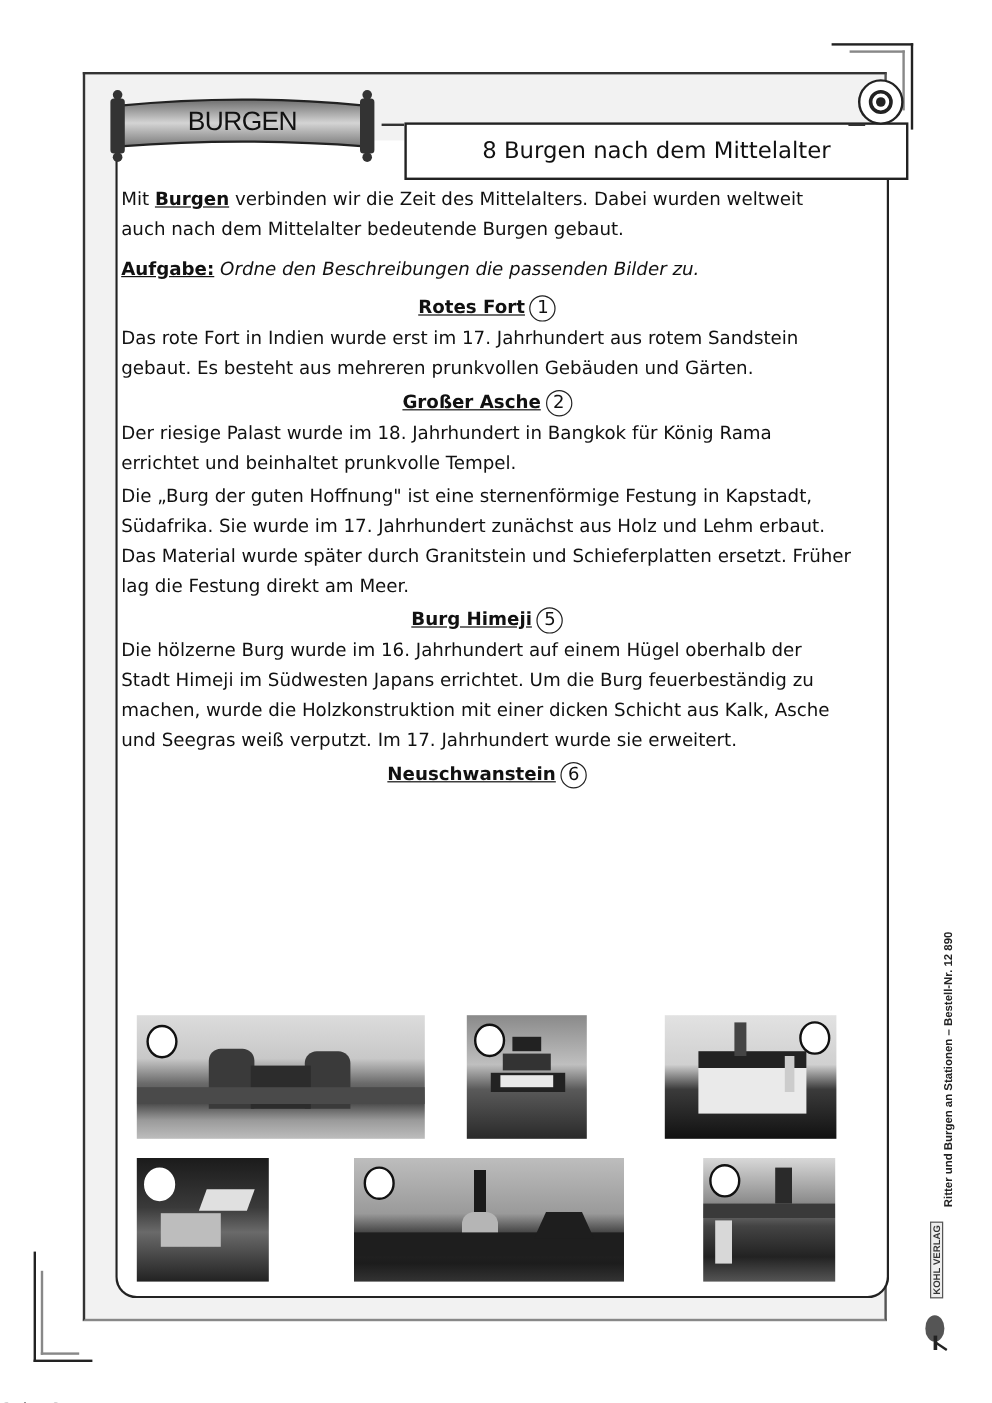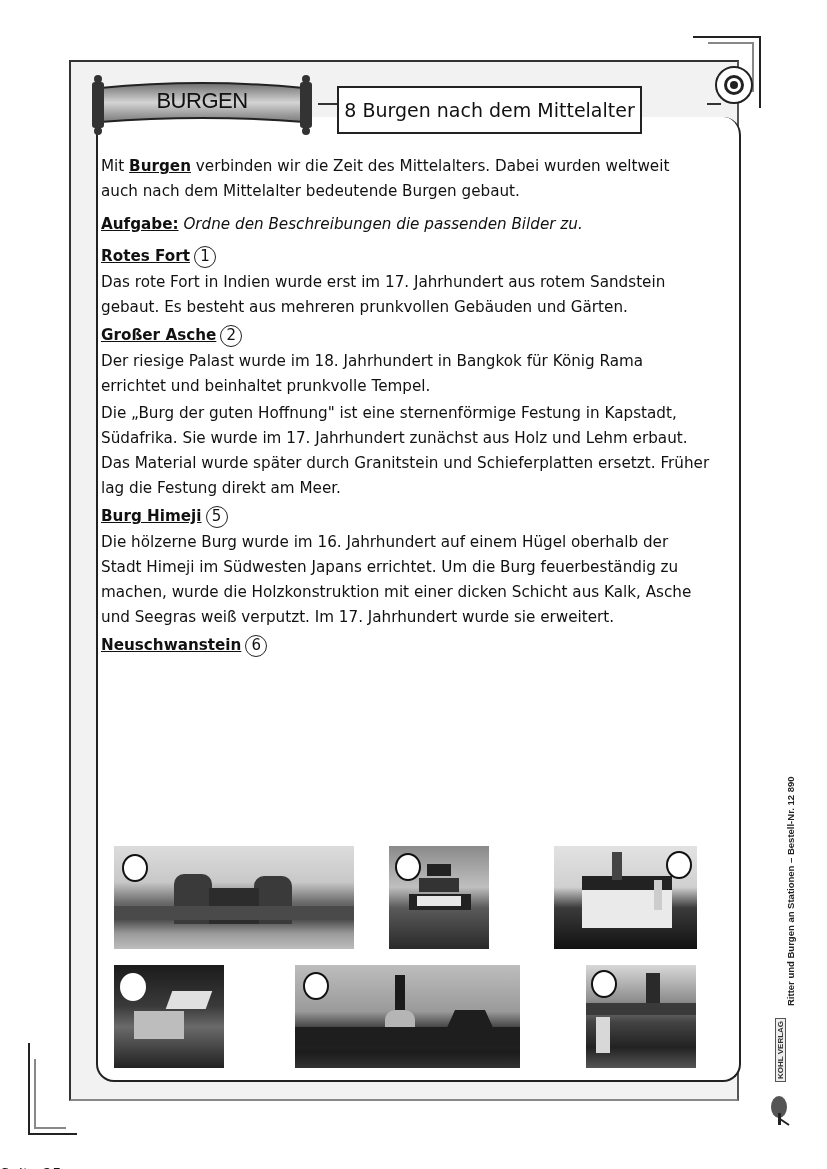--- a/index.html
+++ b/index.html
@@ -11,35 +11,35 @@
   .c-bl1 { left:28px; top:1043px; width:47px; height:90px; border-left:2px solid #222; border-bottom:2px solid #222; }
   .c-bl2 { left:34px; top:1059px; width:30px; height:68px; border-left:2px solid #888; border-bottom:2px solid #888; }
   .frame { position:absolute; left:69px; top:60px; width:670px; height:1041px;
            background:#f2f2f2; border:2px solid #333; border-bottom-color:#888; border-right-color:#555; box-sizing:border-box; }
   .inner { position:absolute; left:96px; top:117px; width:645px; height:965px;
            background:#fff; border:2px solid #222; border-radius:18px; box-sizing:border-box; border-top:none; border-top-left-radius:0; }
   .scroll { position:absolute; left:86px; top:74px; width:232px; height:62px; }
   .scroll svg { position:absolute; left:0; top:0; }
   .scroll-label { position:absolute; left:0; top:14px; width:232px; text-align:center; font-size:22px; letter-spacing:-0.5px; color:#111; font-family:"Liberation Sans", sans-serif; }
   .connector1 { position:absolute; left:318px; top:103px; width:19px; height:2px; background:#333; }
-  .title-box { position:absolute; left:337px; top:86px; width:305px; height:48px; background:#fff; border:2px solid #222; box-sizing:border-box;
+  .title-box { position:absolute; left:337px; top:102px; width:420px; height:48px; background:#fff; border:2px solid #222; box-sizing:border-box;
                display:flex; align-items:center; justify-content:center; font-size:19px; }
   .connector2 { position:absolute; left:707px; top:103px; width:14px; height:2px; background:#333; }
   .target { position:absolute; left:715px; top:66px; width:38px; height:38px; border:2px solid #222; border-radius:50%; box-sizing:border-box; background:#fff; }
   .target::before { content:""; position:absolute; left:7px; top:7px; width:20px; height:20px; border:3px solid #222; border-radius:50%; box-sizing:border-box; }
   .target::after { content:""; position:absolute; left:13px; top:13px; width:8px; height:8px; background:#222; border-radius:50%; }
   .content { position:absolute; left:101px; top:154px; width:610px; font-size:15.2px; line-height:25px; }
   .content p { margin:0; }
   .intro { margin-bottom:8px !important; }
   .task { margin-bottom:6px !important; }
   .task .lbl { text-decoration:underline; font-weight:bold; }
   .task .txt { font-style:italic; }
   .u { text-decoration:underline; font-weight:bold; }
   .sec { margin-top:2px; }
-  .sec-head { display:flex; align-items:center; gap:4px; height:27px; }
+  .sec-head { display:flex; align-items:center; gap:4px; height:27px;justify-content:center; }
   .sec-head .name { text-decoration:underline; font-weight:bold; }
   .num { display:inline-flex; width:22px; height:22px; border:1.5px solid #222; border-radius:50%; align-items:center; justify-content:center; font-size:15px; box-sizing:border-box; }
   .photo { position:absolute; overflow:hidden; }
   .photo .circle { position:absolute; width:26px; height:28px; border:2px solid #111; border-radius:50%; background:#fff; box-sizing:border-box; }
   .p1 { left:114px; top:846px; width:240px; height:103px; background:linear-gradient(#dcdcdc 0%, #c8c8c8 35%, #6b6b6b 55%, #444 70%, #9a9a9a 85%, #bdbdbd 100%); }
   .p2 { left:389px; top:846px; width:100px; height:103px; background:linear-gradient(#8a8a8a 0%, #bfbfbf 40%, #5a5a5a 60%, #2a2a2a 100%); }
   .p3 { left:554px; top:846px; width:143px; height:103px; background:linear-gradient(#e2e2e2 0%, #d0d0d0 40%, #3b3b3b 60%, #111 100%); }
   .p4 { left:114px; top:965px; width:110px; height:103px; background:linear-gradient(#1b1b1b 0%, #3a3a3a 40%, #6a6a6a 60%, #222 100%); }
   .p5 { left:295px; top:965px; width:225px; height:103px; background:linear-gradient(#bdbdbd 0%, #9a9a9a 45%, #2b2b2b 65%, #1c1c1c 85%, #333 100%); }
   .p6 { left:586px; top:965px; width:110px; height:103px; background:linear-gradient(#d8d8d8 0%, #8d8d8d 35%, #444 55%, #222 80%, #555 100%); }

